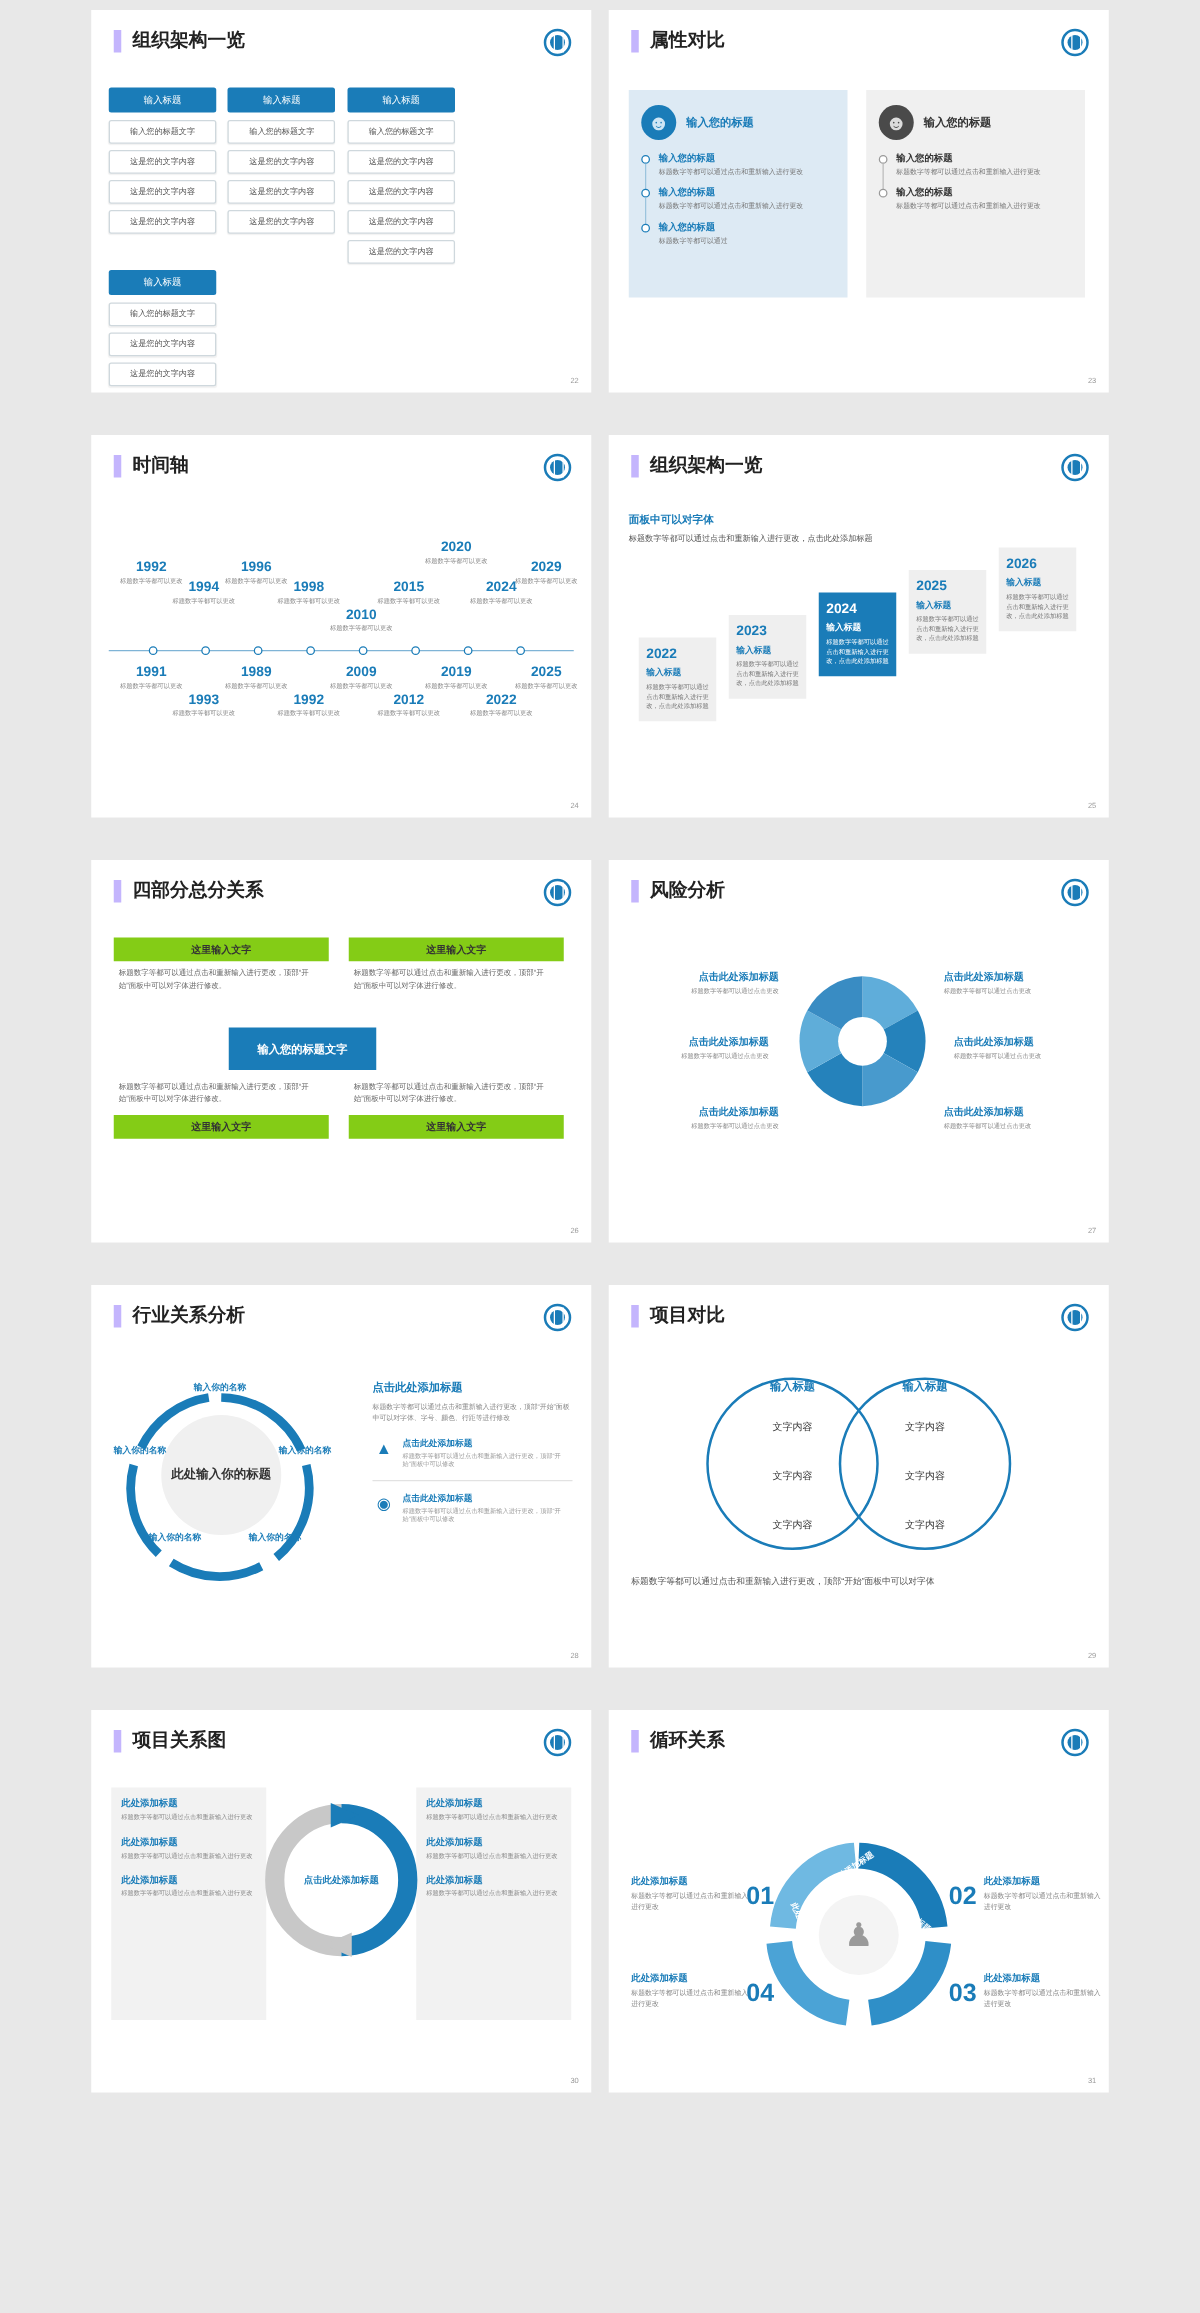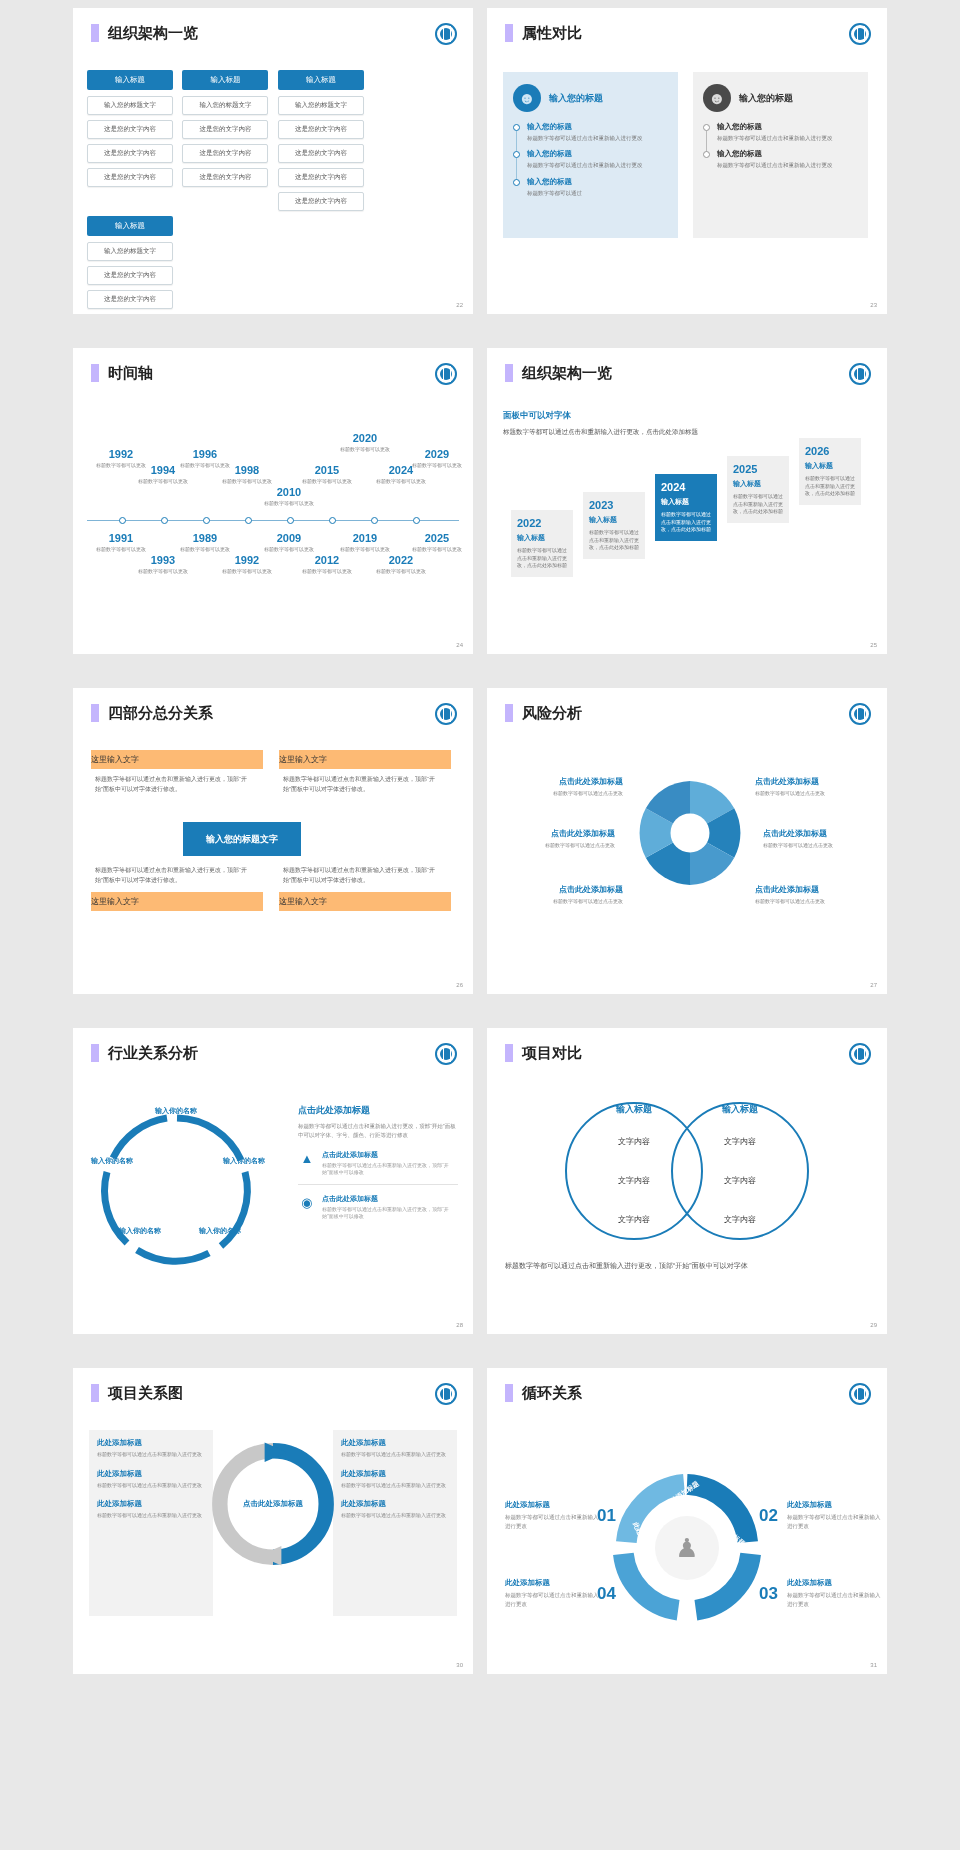--- a/index.html
+++ b/index.html
@@ -28,21 +28,21 @@
     width: 400px; height: 306px;
     overflow: hidden;
   }
   .slide-title {
     position: absolute;
     left: 18px; top: 16px;
     font-size: 15px;
     color: #222;
     font-weight: bold;
     padding-left: 9px;
-    border-left: 8px solid #c4b5fd;
+    border-left: 6px solid #c4b5fd;
     line-height: 18px;
   }
   .logo {
     position: absolute;
     right: 16px; top: 15px;
     width: 22px; height: 22px;
     border-radius: 50%;
     border: 2px solid #1a7cb8;
     background: #fff;
   }
@@ -139,22 +139,22 @@
   .tp-card .bd { font-size: 5px; line-height: 1.5; }
   .tp-gray { background: #efefef; }
   .tp-gray .yr, .tp-gray .tt { color: #1a7cb8; }
   .tp-gray .bd { color: #777; }
   .tp-blue { background: #1a7cb8; }
   .tp-blue .yr, .tp-blue .tt, .tp-blue .bd { color: #fff; }
 
   
   .fp-box { position: absolute; width: 172px; }
   .fp-hd {
-    background: #fdba74; color: #333; font-size: 8px; font-weight: normal;
-    padding: 4px 0;
+    background: #84cc16; color: #333; font-size: 8px; font-weight: bold;
+    text-align: center; padding: 4px 0;
   }
   .fp-bd { font-size: 6px; color: #666; line-height: 1.65; padding: 6px 4px; }
   .fp-center {
     position: absolute; left: 110px; top: 134px; width: 118px; height: 34px;
     background: #1a7cb8; color: #fff; font-size: 9px; font-weight: bold;
     display: flex; align-items: center; justify-content: center;
   }
 
   
   .rk-label { position: absolute; width: 118px; }
@@ -199,21 +199,21 @@
     position: absolute; left: 160px; top: 96px; width: 80px; height: 80px;
     display: flex; align-items: center; justify-content: center;
     text-align: center; font-size: 7.5px; color: #1a7cb8; font-weight: bold;
     line-height: 1.4;
   }
 
   
   .cy-text { position: absolute; width: 94px; }
   .cy-text h5 { margin: 0 0 3px 0; font-size: 7.5px; color: #1a7cb8; font-weight: bold; }
   .cy-text p { margin: 0; font-size: 5.5px; color: #888; line-height: 1.55; }
-  .cy-num { position: absolute; font-size: 17px; font-weight: bold; color: #1a7cb8; }
+  .cy-num { position: absolute; font-size: 20px; font-weight: bold; color: #1a7cb8; }
   .cy-core {
     position: absolute; left: 168px; top: 148px; width: 64px; height: 64px;
     border-radius: 50%; background: #f4f4f4;
     display: flex; align-items: center; justify-content: center;
     font-size: 26px; color: #9a9a9a;
   }
   .cy-lbl { position: absolute; font-size: 6.5px; color: #fff; font-weight: bold; }
 </style>
 </head>
 <body>
@@ -516,20 +516,21 @@
     <svg width="180" height="170" viewBox="0 0 180 170" style="position:absolute;left:14px;top:72px;">
       <g fill="none" stroke="#1a7cb8" stroke-width="7">
         <path d="M90 18 A72 72 0 0 1 154 60"></path>
         <path d="M158 72 A72 72 0 0 1 134 146"></path>
         <path d="M122 153 A72 72 0 0 1 50 150"></path>
         <path d="M40 143 A72 72 0 0 1 20 72"></path>
         <path d="M26 58 A72 72 0 0 1 80 18"></path>
       </g>
     </svg>
 
+    <div class="ind-hub">此处输入你的标题</div>
     <div class="ind-node" style="left:80px; top:78px;">输入你的名称</div>
     <div class="ind-node" style="left:148px; top:128px;">输入你的名称</div>
     <div class="ind-node" style="left:124px; top:198px;">输入你的名称</div>
     <div class="ind-node" style="left:44px; top:198px;">输入你的名称</div>
     <div class="ind-node" style="left:16px; top:128px;">输入你的名称</div>
 
     <div class="ind-right">
       <h4>点击此处添加标题</h4>
       <p class="sub">标题数字等都可以通过点击和重新输入进行更改，顶部“开始”面板中可以对字体、字号、颜色、行距等进行修改</p>
       <div class="ind-row">

